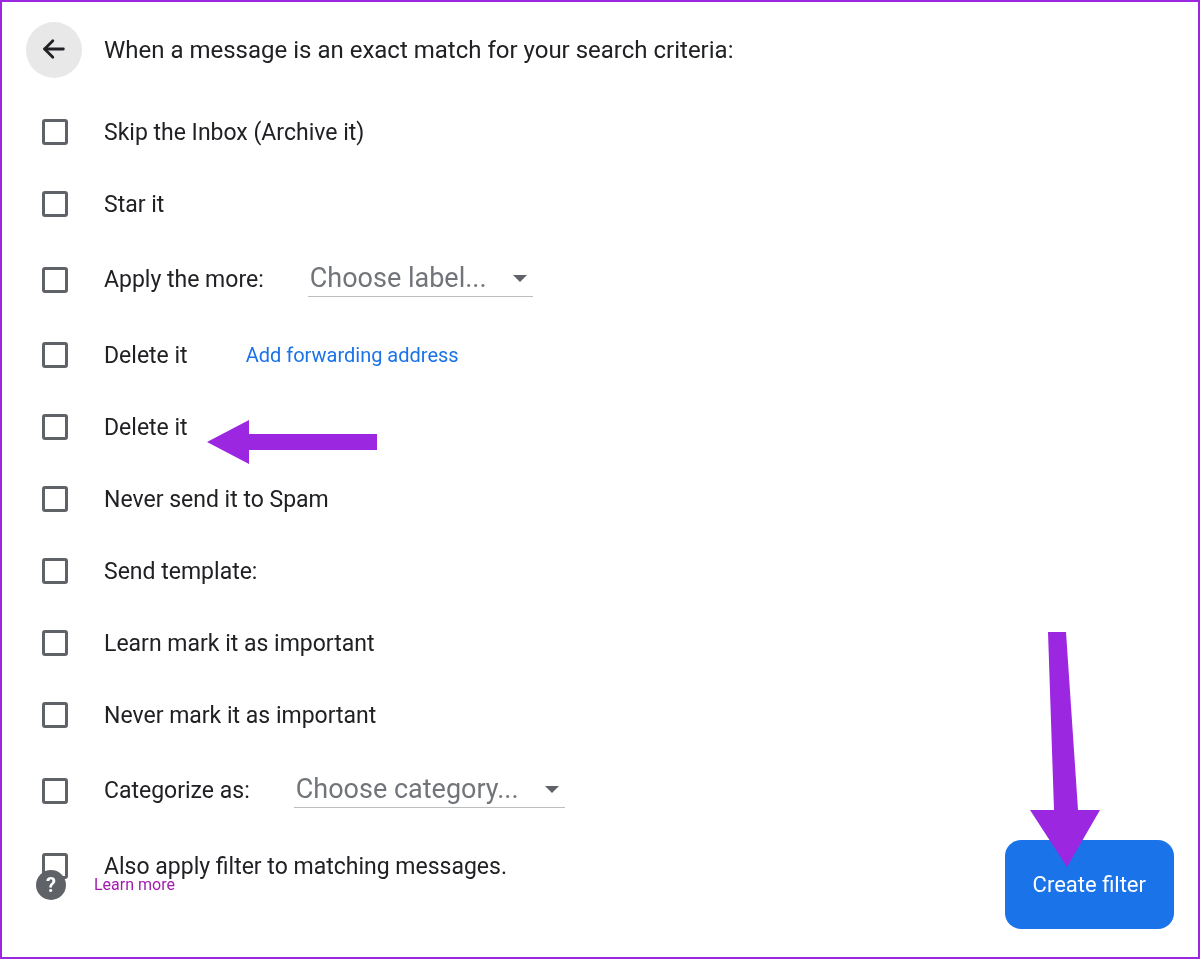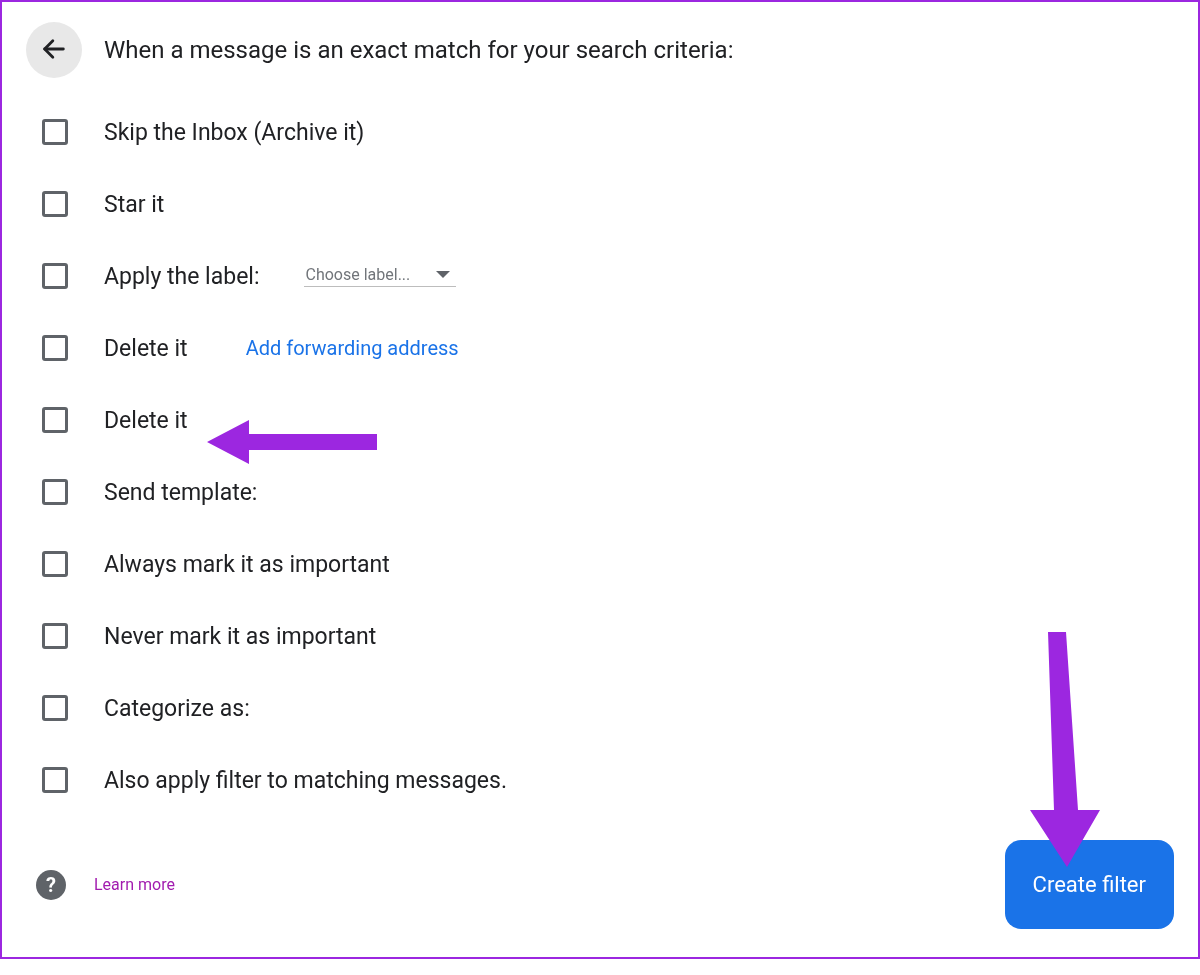--- a/index.html
+++ b/index.html
@@ -66,21 +66,21 @@
   .dropdown {
     display: inline-flex;
     align-items: center;
     gap: 26px;
     border-bottom: 1px solid #bdbdbd;
     padding: 0 6px 2px 2px;
     margin-left: 8px;
     cursor: pointer;
   }
   .dropdown-label {
-    font-size: 16px;
+    font-size: 27px;
     color: #71757a;
   }
   .dropdown-caret {
     width: 0;
     height: 0;
     border-left: 7px solid transparent;
     border-right: 7px solid transparent;
     border-top: 7px solid #5f6368;
   }
   .link {
@@ -173,57 +173,65 @@
     </div>
 
 
     <div class="opt-row">
       <div class="checkbox"></div>
       <span class="opt-label">Star it</span>
     </div>
 
     <div class="opt-row">
       <div class="checkbox"></div>
-      <span class="opt-label">Apply the label:</span>
+      <span class="opt-label">Apply the more:</span>
       <span class="dropdown">
         <span class="dropdown-label">Choose label...</span>
         <span class="dropdown-caret"></span>
       </span>
     </div>
 
     <div class="opt-row">
       <div class="checkbox"></div>
       <span class="opt-label">Delete it</span>
       <span class="link">Add forwarding address</span>
     </div>
 
     <div class="opt-row">
       <div class="checkbox"></div>
       <span class="opt-label">Delete it</span>
     </div>
 
+    <div class="opt-row">
+      <div class="checkbox"></div>
+      <span class="opt-label">Never send it to Spam</span>
+    </div>
 
     <div class="opt-row">
       <div class="checkbox"></div>
       <span class="opt-label">Send template:</span>
     </div>
 
     <div class="opt-row">
       <div class="checkbox"></div>
-      <span class="opt-label">Always mark it as important</span>
+      <span class="opt-label">Learn mark it as important</span>
     </div>
 
     <div class="opt-row">
       <div class="checkbox"></div>
       <span class="opt-label">Never mark it as important</span>
     </div>
 
     <div class="opt-row">
       <div class="checkbox"></div>
       <span class="opt-label">Categorize as:</span>
+      <span class="dropdown">
+        <span class="dropdown-label">Choose category...</span>
+        <span class="dropdown-caret"></span>
+      </span>
     </div>
 
     <div class="opt-row">
       <div class="checkbox"></div>
       <span class="opt-label">Also apply filter to matching messages.</span>
     </div>
 
   </div>
 
   <div class="footer">

